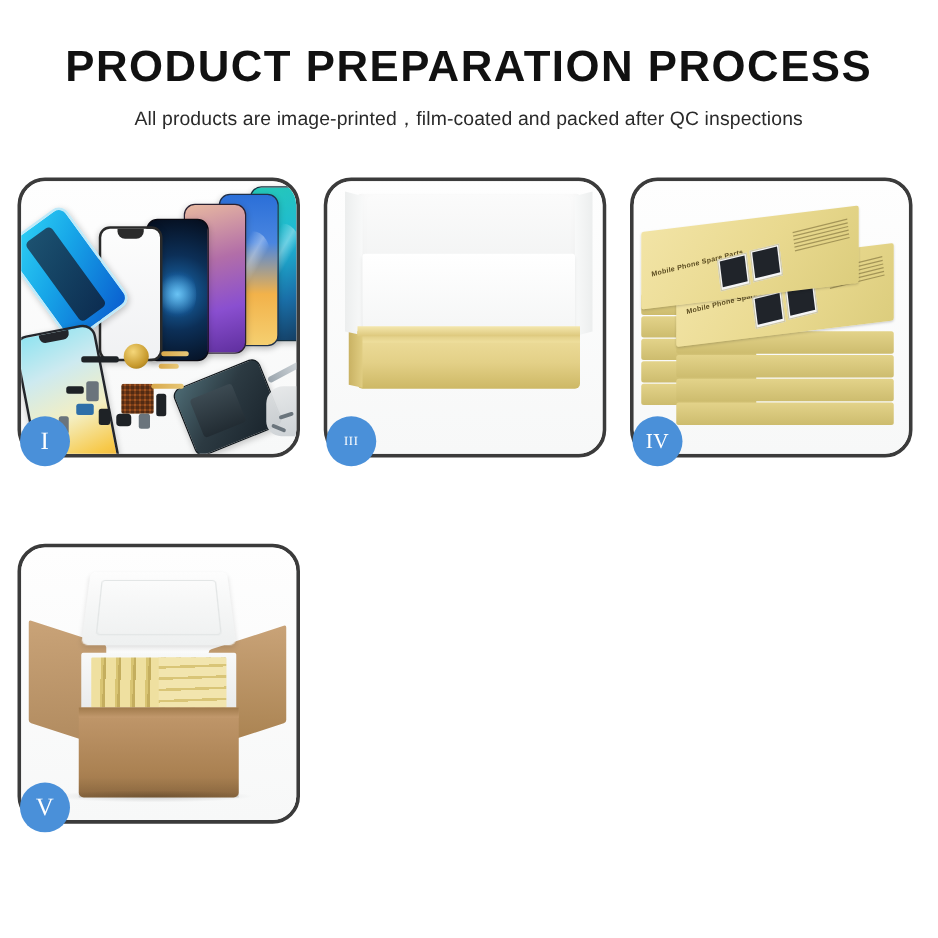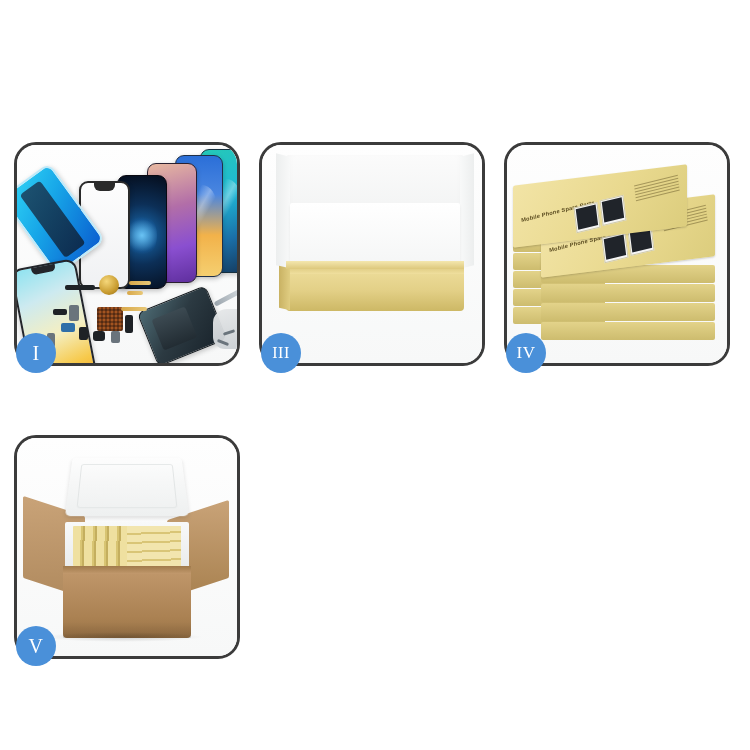--- a/index.html
+++ b/index.html
@@ -50,21 +50,21 @@
     position:absolute;left:-1px;bottom:-10px;
     width:40px;height:40px;border-radius:50%;
     background:#4a90d9;
     color:#fff;
     display:flex;align-items:center;justify-content:center;
     font-family:"Liberation Serif","DejaVu Serif",serif;
     font-size:20px;letter-spacing:.5px;
     z-index:6;
   }
   .badge.wide{font-size:17px;}
-  .badge.xwide{font-size:16px;text-align:right;}
+  .badge.xwide{font-size:10px;text-align:right;}
 
   
   .p1{position:absolute;inset:0;}
   .ph{position:absolute;border-radius:7px;box-shadow:0 2px 5px rgba(0,0,0,.22);}
   .ph-blue{
     left:6px;top:26px;width:56px;height:92px;border-radius:9px;
     background:linear-gradient(150deg,#2fd3f5 0%,#17a6e8 42%,#0a5fd0 100%);
     transform:rotate(-36deg);border:2px solid #bfe9f8;
   }
   .ph-blue:after{
@@ -335,20 +335,22 @@
     position:absolute;left:26px;bottom:14px;width:160px;height:10px;border-radius:50%;
     background:radial-gradient(ellipse,rgba(0,0,0,.16),transparent 70%);
   }
 </style>
 </head>
 <body>
 
 <div class="page">
 
   <div class="header">
+    <div class="title">PRODUCT PREPARATION PROCESS</div>
+    <div class="subtitle">All products are image-printed，film-coated and packed after QC inspections</div>
   </div>
 
   <div class="grid">
 
     <div class="panel">
       <div class="panel-inner">
         <div class="p1">
           <div class="ph ph-teal"></div>
           <div class="ph ph-orange"></div>
           <div class="ph ph-purple"></div>

